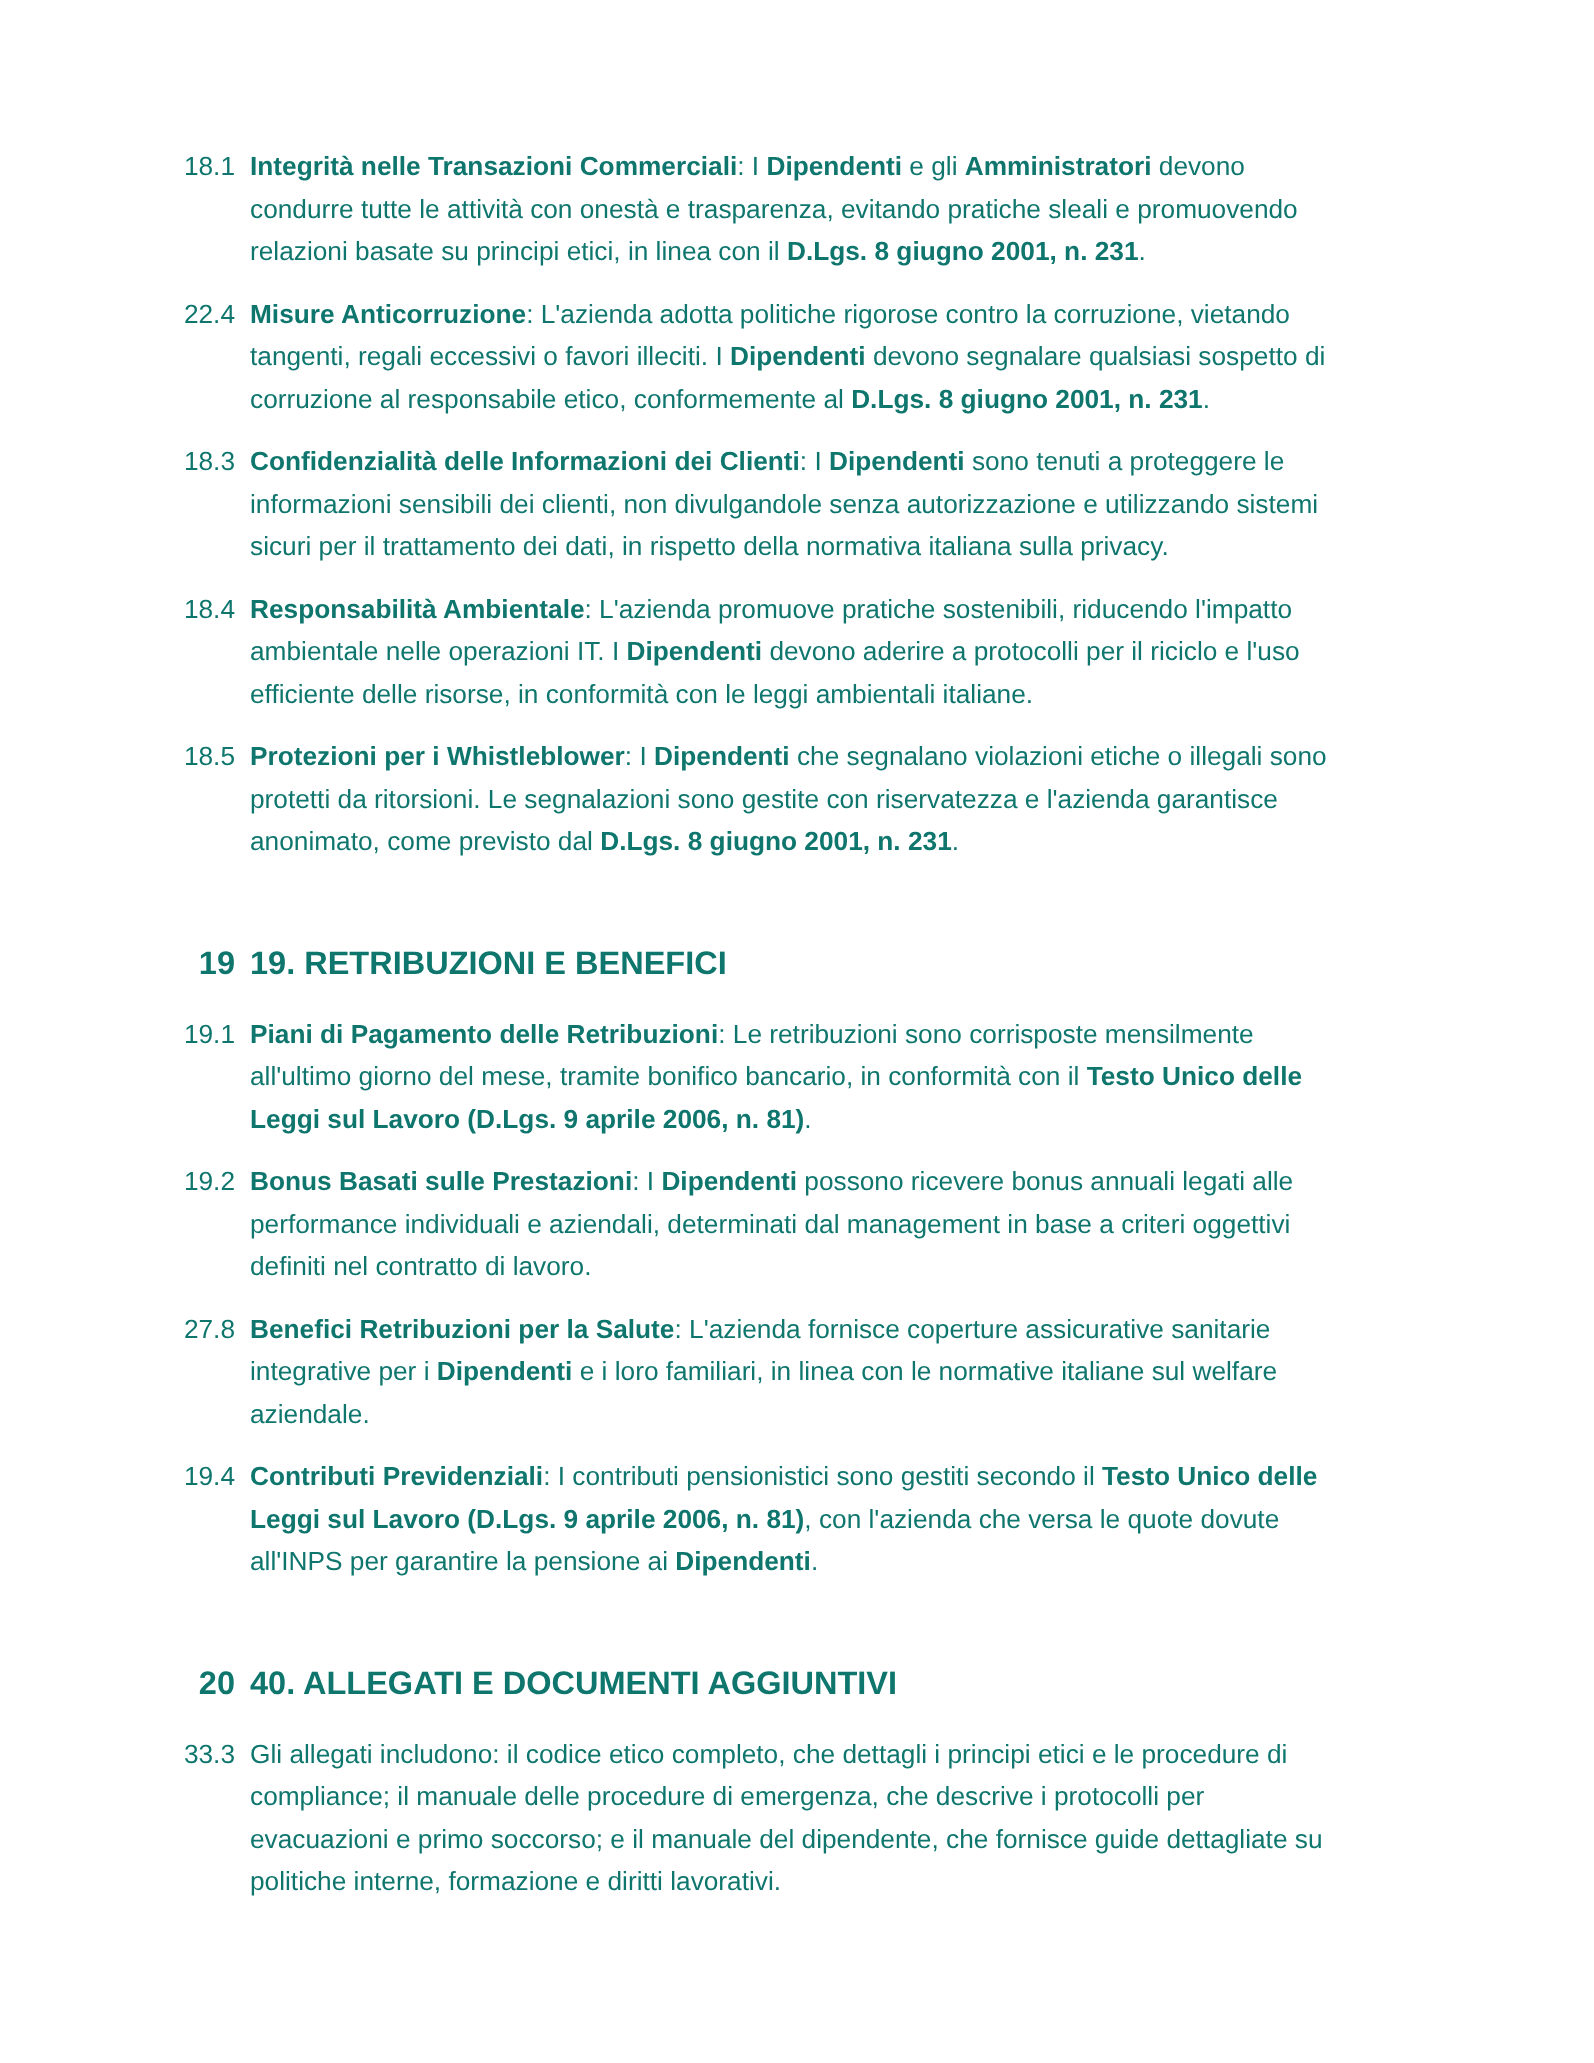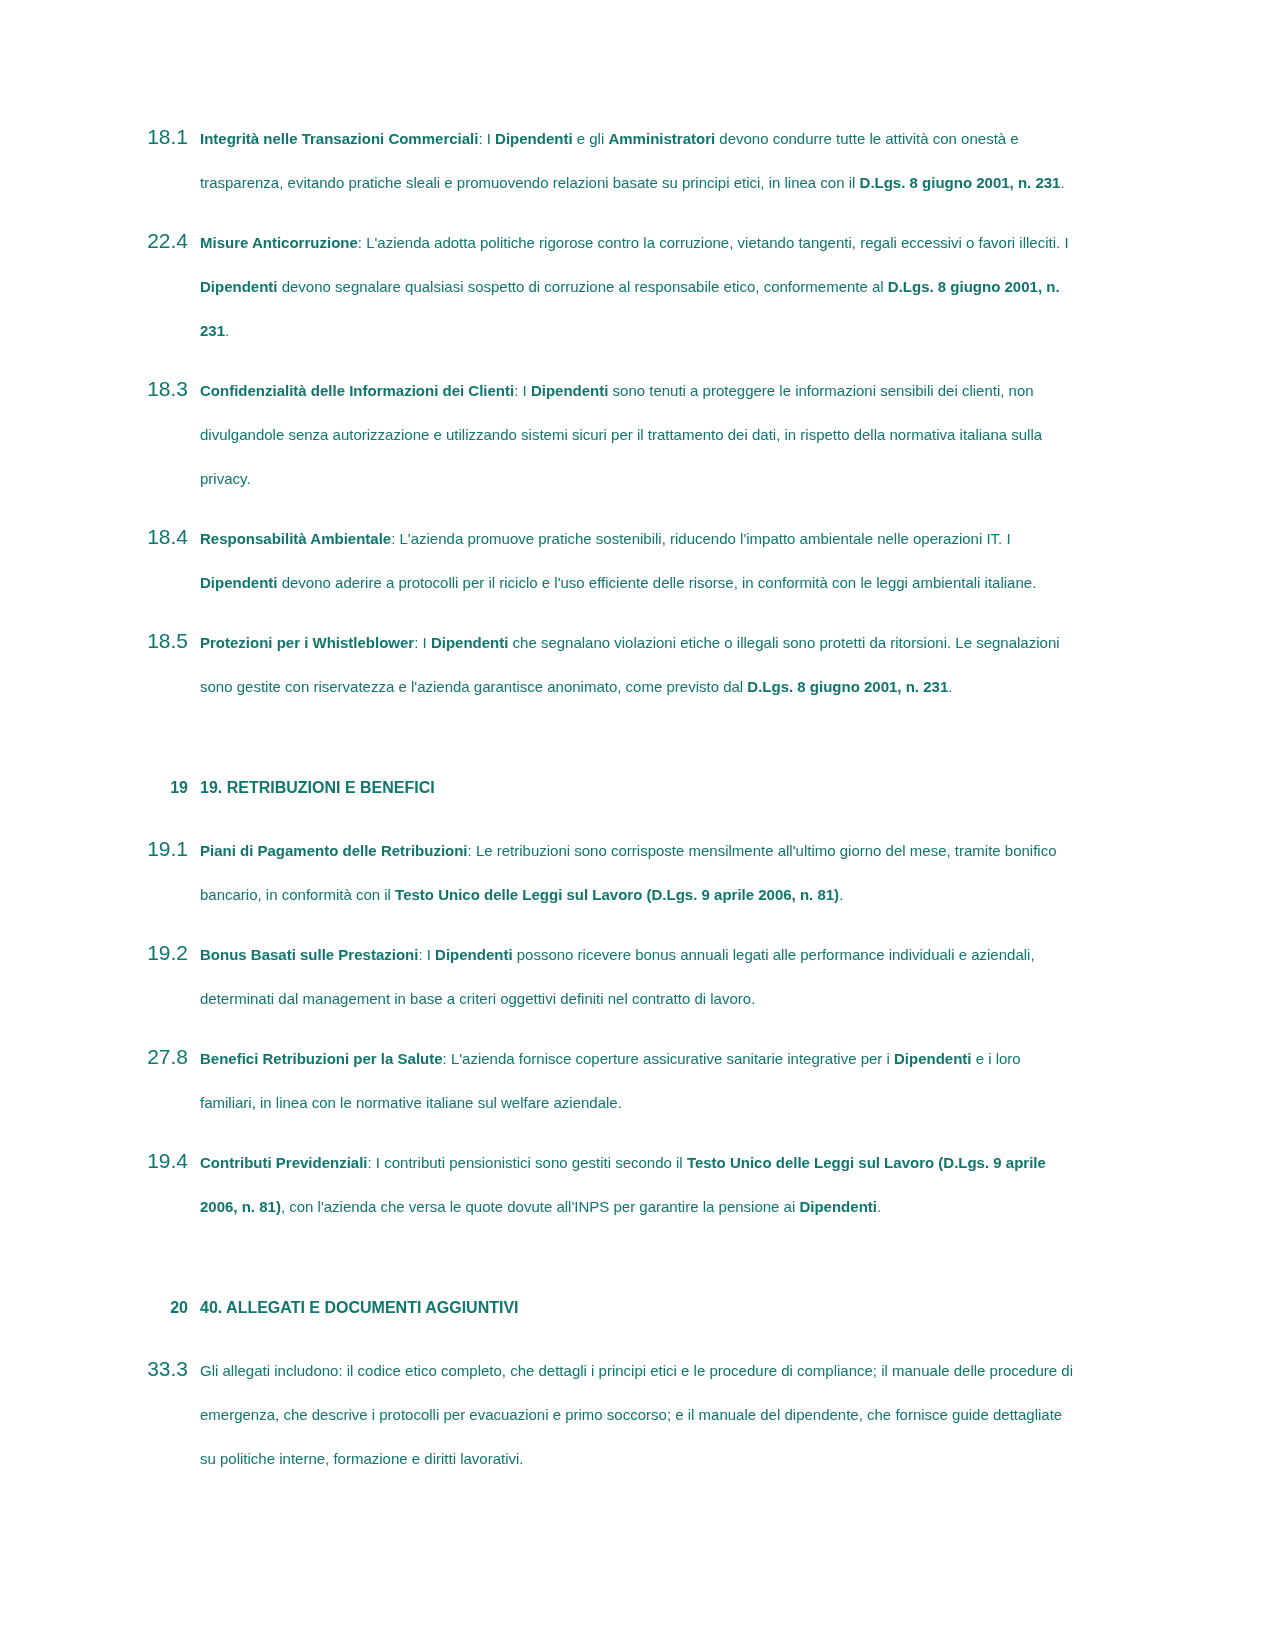--- a/index.html
+++ b/index.html
@@ -25,32 +25,32 @@
   .block .num {
     flex: 0 0 43px;
     text-align: right;
     font-size: 21px;
     line-height: 32px;
     white-space: nowrap;
   }
   .block .body {
     width: 880px;
     margin-left: 12px;
-    font-size: 15px;
-    line-height: 44px;
+    font-size: 21px;
+    line-height: 34px;
     text-align: left;
   }
   .block.item { margin-bottom: 16px; }
   .block.section {
     margin-top: 62px;
     margin-bottom: 24px;
   }
   .block.section .num,
   .block.section .body {
-    font-size: 16px;
+    font-size: 26px;
     line-height: 34px;
     font-weight: bold;
   }
   strong { font-weight: bold; }
 </style>
 </head>
 <body>
 
 <div class="page">
   <div id="doc-root">

